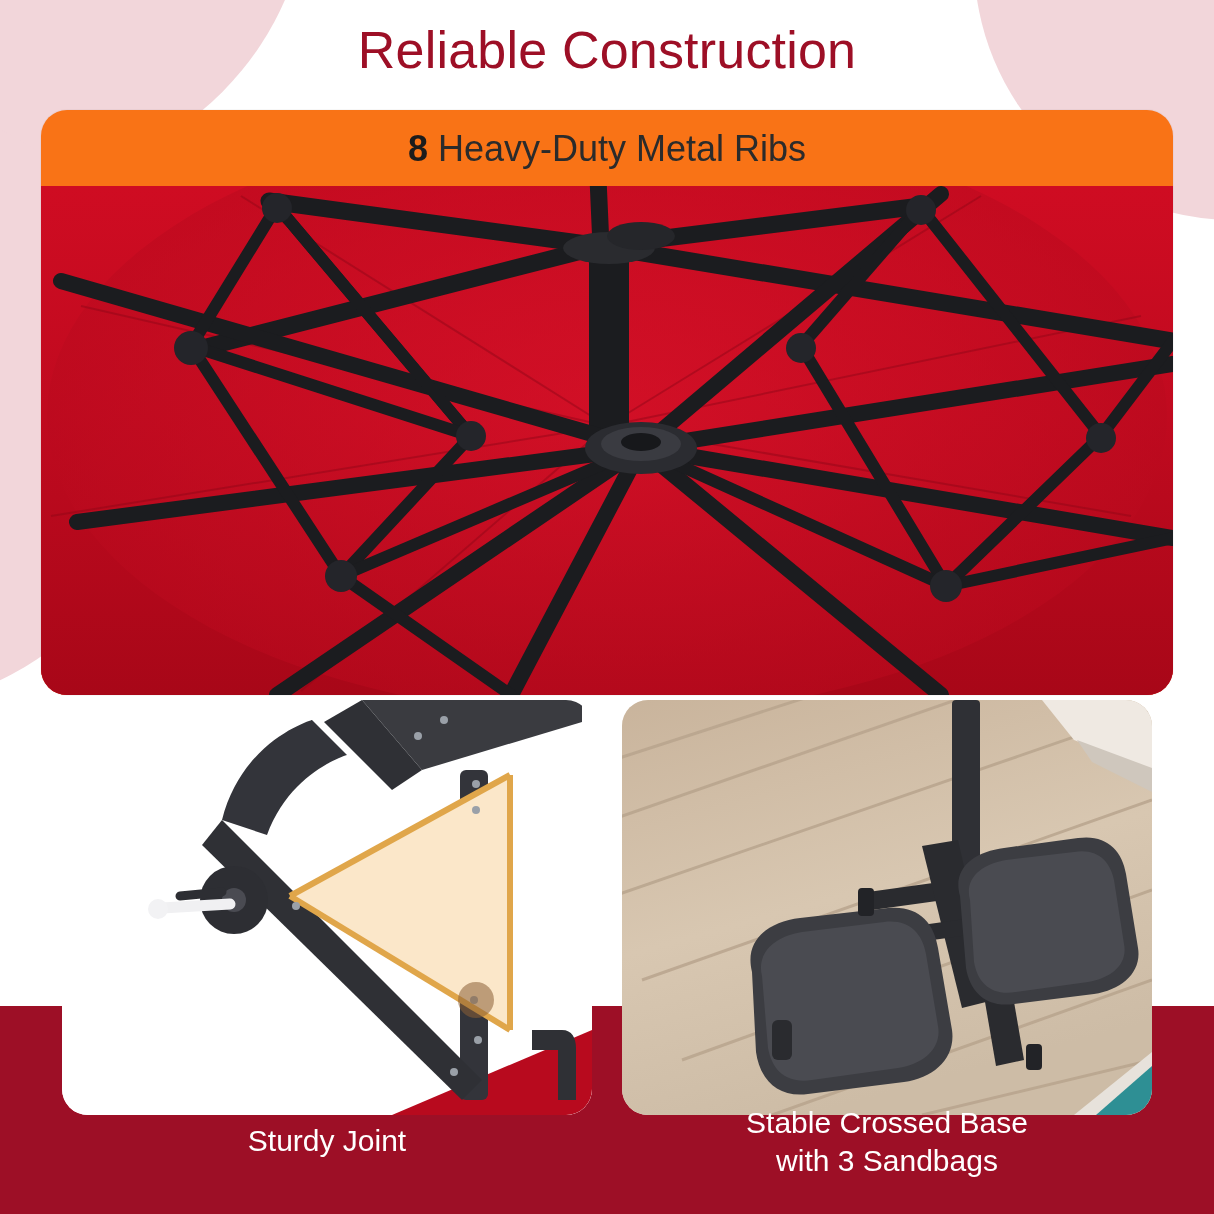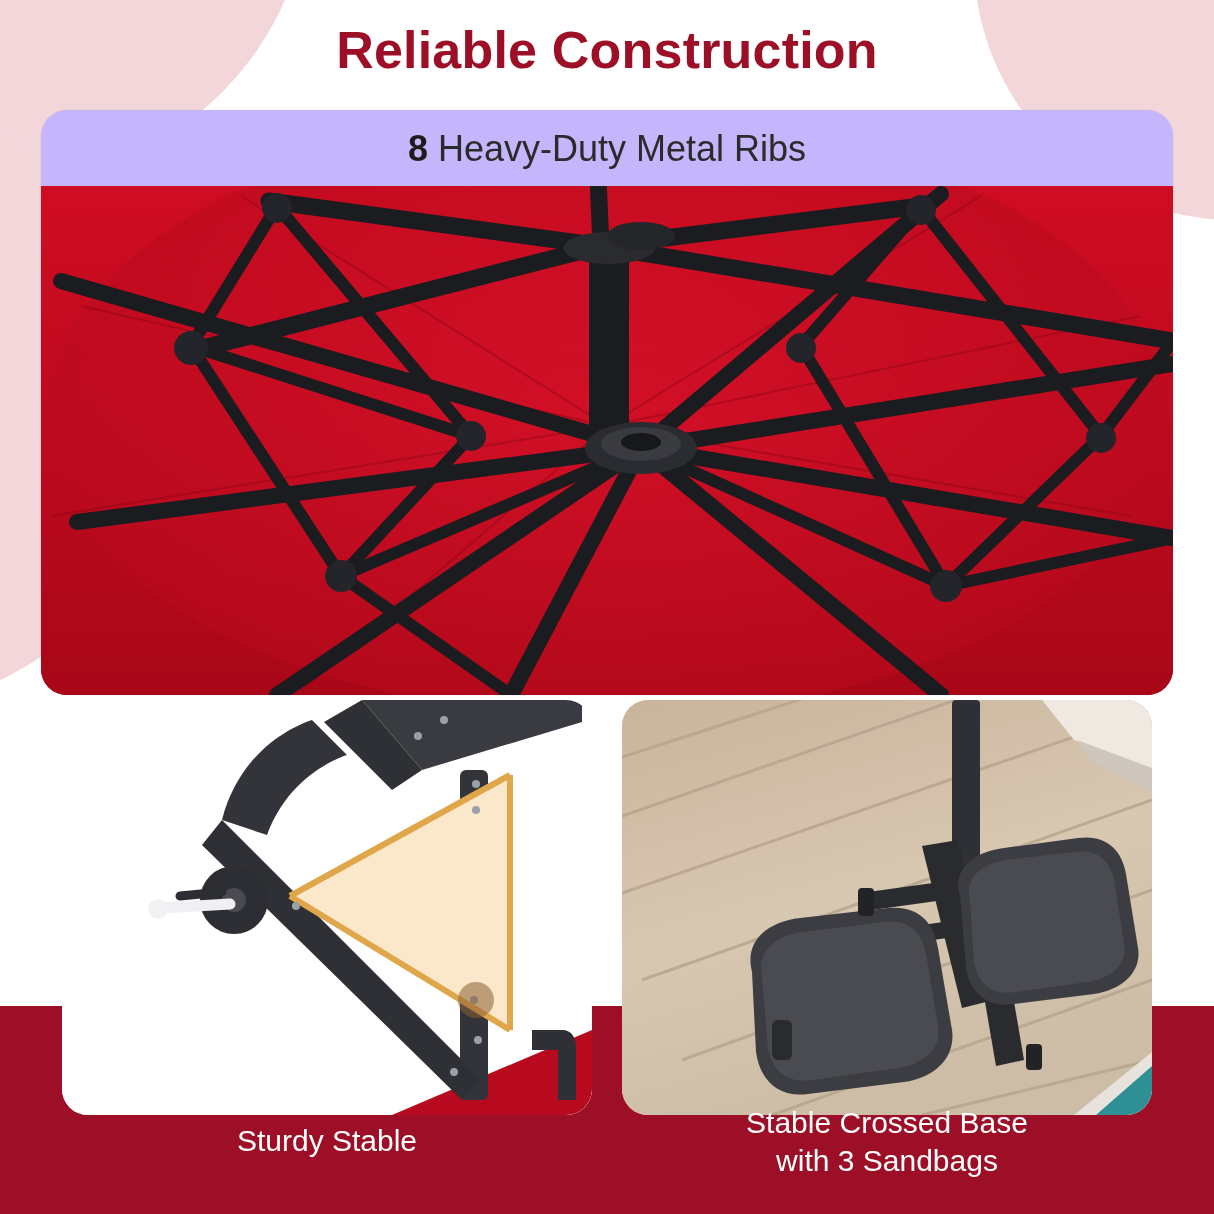--- a/index.html
+++ b/index.html
@@ -60,33 +60,33 @@
   }
 
   
   .title {
     position: absolute;
     left: 0;
     right: 0;
     top: 20px;
     text-align: center;
     font-size: 52px;
-    font-weight: bold;
+    font-weight: normal;
     color: #9d0f26;
     letter-spacing: 0.2px;
   }
 
   
   .hero-card {
     position: absolute;
     left: 41px;
     top: 110px;
     width: 1132px;
     height: 585px;
-    background: #c4b5fd;
+    background: #f97316;
     border-radius: 26px;
     overflow: hidden;
     box-shadow: 0 0 0 1px rgba(0,0,0,0.03);
   }
   .hero-caption {
     position: absolute;
     left: 0;
     right: 0;
     top: 0;
     height: 78px;
@@ -397,20 +397,20 @@
       <path d="M338 196 C330 168 352 152 382 148 L456 138 C484 134 500 150 504 174 L516 248 C520 272 500 290 472 294 L392 304 C364 308 348 292 344 268 Z" fill="#3c3d42"></path>
       <path d="M348 200 C342 178 360 164 384 160 L452 152 C474 148 488 160 492 180 L502 244 C506 264 490 278 466 282 L394 292 C370 296 356 284 352 262 Z" fill="#4a4b51"></path>
 
       <g fill="#222327">
         <rect x="236" y="188" width="16" height="28" rx="4"></rect>
         <rect x="404" y="344" width="16" height="26" rx="4"></rect>
       </g>
     </svg>
   </div>
 
-  <div class="caption-white caption-joint">Sturdy Stable</div>
+  <div class="caption-white caption-joint">Sturdy Joint</div>
   <div class="caption-white caption-base">
     <div>Stable Crossed Base</div>
     <div>with 3 Sandbags</div>
   </div>
 
 
 </div>
 
 </body></html>

